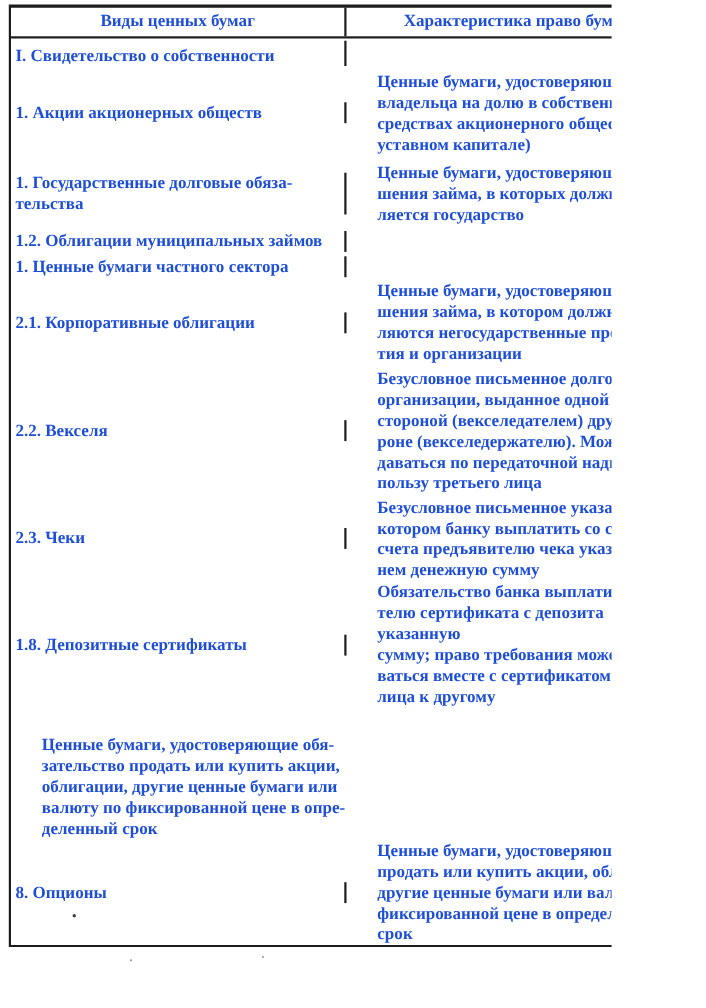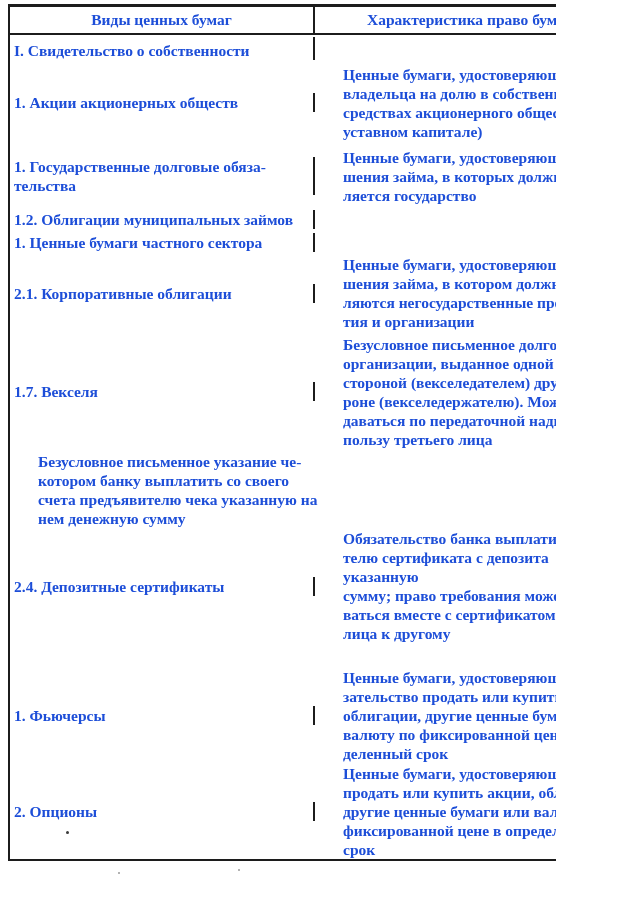--- a/index.html
+++ b/index.html
@@ -91,55 +91,55 @@
         <div class="cell c-right"></div>
       </div>
       <div class="trow r7">
         <div class="cell c-left">2.1. Корпоративные облигации</div>
         <div class="cell c-right">Ценные бумаги, удостоверяющие отно-
 шения займа, в котором должником яв-
 ляются негосударственные предприя-
 тия и организации</div>
       </div>
       <div class="trow r8">
-        <div class="cell c-left">1.7. Векселя</div>
+        <div class="cell c-left">2.2. Векселя</div>
         <div class="cell c-right">Безусловное письменное долговое обя-
 организации, выданное одной долговой
 стороной (векселедателем) другой сто-
 роне (векселедержателю). Может пере-
 даваться по передаточной надписи в
 пользу третьего лица</div>
       </div>
       <div class="trow r9">
+        <div class="cell c-left">2.3. Чеки</div>
         <div class="cell c-right">Безусловное письменное указание че-
 котором банку выплатить со своего
 счета предъявителю чека указанную на
 нем денежную сумму</div>
       </div>
       <div class="trow r10">
-        <div class="cell c-left">2.4. Депозитные сертификаты</div>
+        <div class="cell c-left">1.8. Депозитные сертификаты</div>
         <div class="cell c-right">Обязательство банка выплатить держа-
 телю сертификата с депозита указанную
 сумму; право требования может переда-
 ваться вместе с сертификатом от одного
 лица к другому</div>
       </div>
       <div class="trow r11">
         <div class="cell c-right"></div>
       </div>
       <div class="trow r12">
-        <div class="cell c-left">1. Фьючерсы</div>
         <div class="cell c-right">Ценные бумаги, удостоверяющие обя-
 зательство продать или купить акции,
 облигации, другие ценные бумаги или
 валюту по фиксированной цене в опре-
 деленный срок</div>
       </div>
       <div class="trow r13">
-        <div class="cell c-left">2. Опционы</div>
+        <div class="cell c-left">8. Опционы</div>
         <div class="cell c-right">Ценные бумаги, удостоверяющие право
 продать или купить акции, облигации,
 другие ценные бумаги или валюту по
 фиксированной цене в определенный
 срок</div>
       </div>
     </div>
   </div>
   <span class="speck s1"></span>
   <span class="speck s2"></span>

